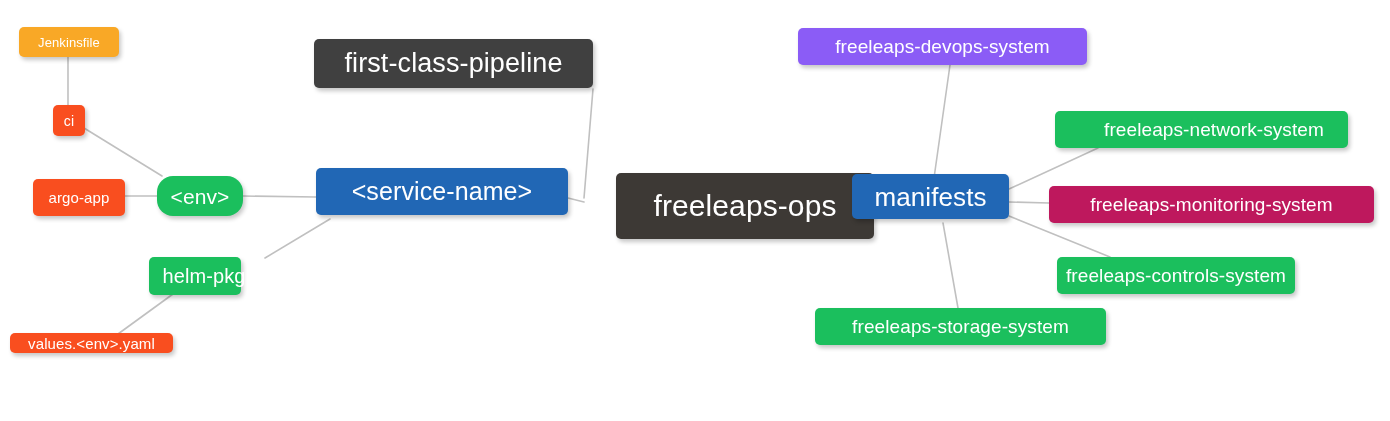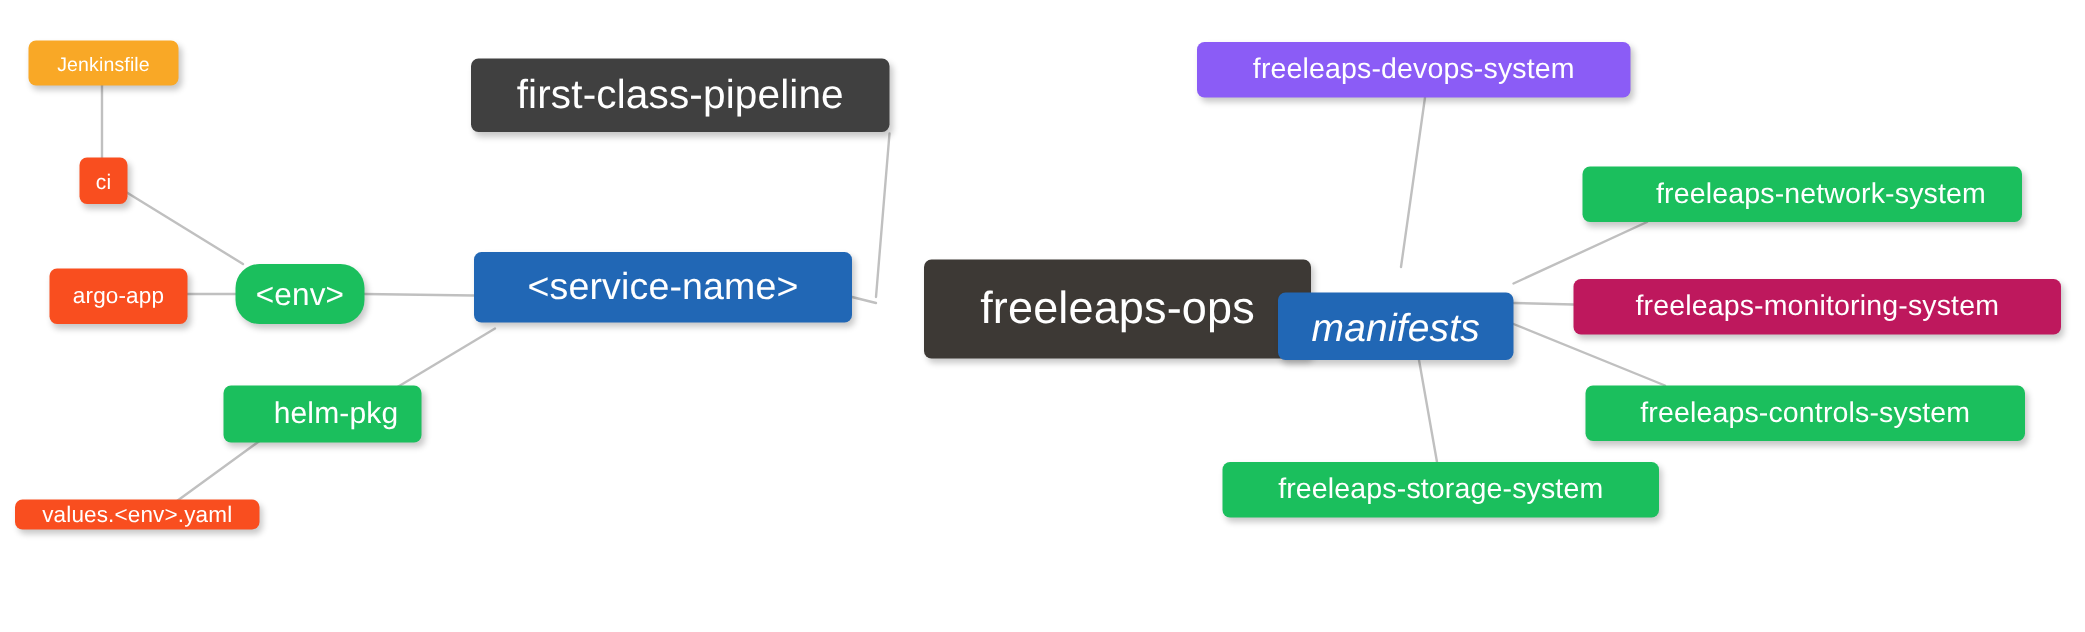--- a/index.html
+++ b/index.html
@@ -78,38 +78,38 @@
       </div>
       <div class="mm-node" style="left: 53px; top: 105px; width: 32px; height: 31px; background: rgb(249, 78, 31); font-size: 14px;">
         <span>ci</span>
       </div>
       <div class="mm-node" style="left: 19px; top: 27px; width: 100px; height: 30px; background: rgb(249, 168, 38); font-size: 13px;">
         <span>Jenkinsfile</span>
       </div>
       <div class="mm-node" style="left: 33px; top: 179px; width: 92px; height: 37px; background: rgb(249, 78, 31); font-size: 15px;">
         <span>argo-app</span>
       </div>
-      <div class="mm-node" style="left: 149px; top: 257px; width: 132px; height: 38px; background: rgb(27, 191, 93); font-size: 20px; padding-left: 18px;">
+      <div class="mm-node" style="left: 149px; top: 257px; width: 92px; height: 38px; background: rgb(27, 191, 93); font-size: 20px; padding-left: 18px;">
         <span>helm-pkg</span>
       </div>
       <div class="mm-node" style="left: 10px; top: 333px; width: 163px; height: 20px; background: rgb(249, 78, 31); font-size: 15px;">
         <span>values.&lt;env&gt;.yaml</span>
       </div>
-      <div class="mm-node" style="left: 852px; top: 195px; width: 157px; height: 45px; background: rgb(33, 103, 181); font-size: 26px; font-style: italic;">
+      <div class="mm-node" style="left: 852px; top: 174px; width: 157px; height: 45px; background: rgb(33, 103, 181); font-size: 26px;">
         <span>manifests</span>
       </div>
       <div class="mm-node" style="left: 798px; top: 28px; width: 289px; height: 37px; background: #8b5cf6; font-size: 19px;">
         <span>freeleaps-devops-system</span>
       </div>
       <div class="mm-node" style="left: 1055px; top: 111px; width: 293px; height: 37px; background: rgb(27, 191, 93); font-size: 19px; padding-left: 25px;">
         <span>freeleaps-network-system</span>
       </div>
       <div class="mm-node" style="left: 1049px; top: 186px; width: 325px; height: 37px; background: #be185d; font-size: 19px;">
         <span>freeleaps-monitoring-system</span>
       </div>
-      <div class="mm-node" style="left: 1057px; top: 257px; width: 293px; height: 37px; background: rgb(27, 191, 93); font-size: 19px; justify-content: center;">
+      <div class="mm-node" style="left: 1057px; top: 257px; width: 238px; height: 37px; background: rgb(27, 191, 93); font-size: 19px; justify-content: center;">
         <span>freeleaps-controls-system</span>
       </div>
       <div class="mm-node" style="left: 815px; top: 308px; width: 291px; height: 37px; background: rgb(27, 191, 93); font-size: 19px;">
         <span>freeleaps-storage-system</span>
       </div>
     </div>
 </div>
 
 </body></html>

